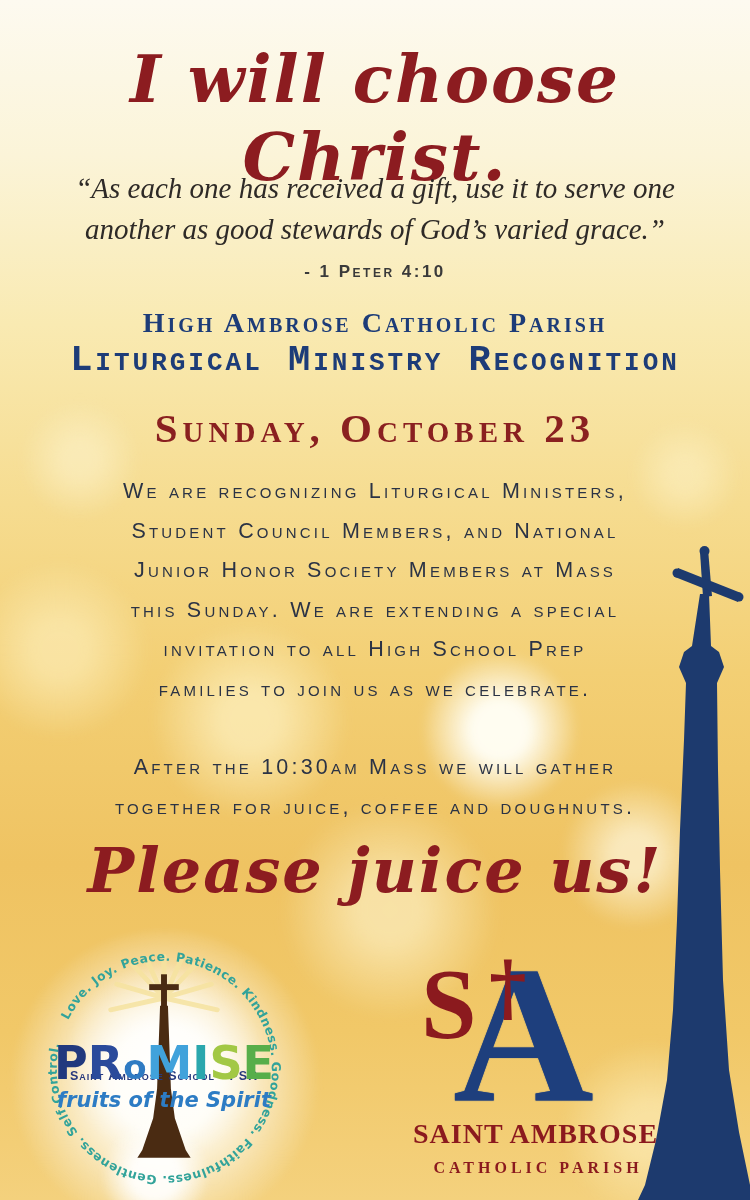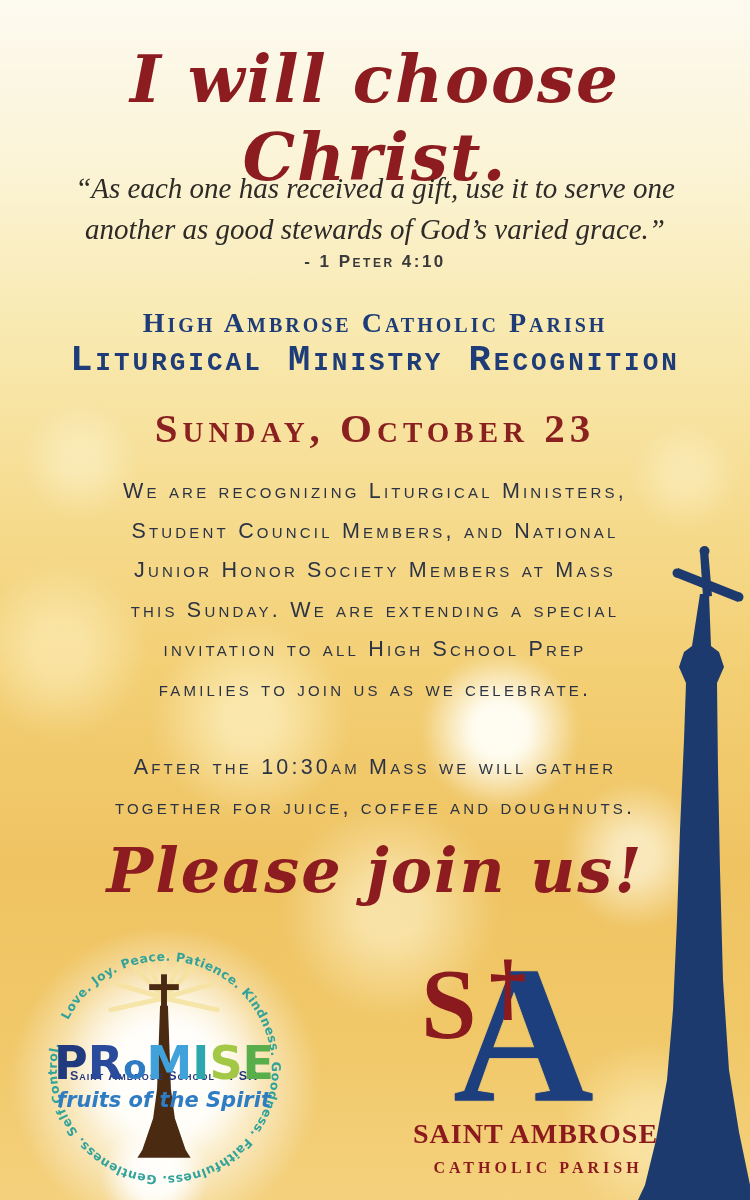--- a/index.html
+++ b/index.html
@@ -18,21 +18,21 @@
   .b6{left:10px;top:930px;width:310px;height:300px;background:radial-gradient(circle,rgba(255,255,252,.95) 25%,rgba(255,255,252,0) 72%);filter:blur(3px);}
   .b7{left:560px;top:1040px;width:180px;height:180px;background:radial-gradient(circle,rgba(255,246,205,.5) 20%,rgba(255,246,205,0) 70%);filter:blur(6px);}
   .b8{left:20px;top:400px;width:120px;height:120px;background:radial-gradient(circle,rgba(255,250,225,.4) 20%,rgba(255,250,225,0) 70%);filter:blur(6px);}
   .b9{left:630px;top:420px;width:110px;height:110px;background:radial-gradient(circle,rgba(255,248,215,.4) 20%,rgba(255,248,215,0) 70%);filter:blur(6px);}
   .b10{left:100px;top:1120px;width:110px;height:110px;background:radial-gradient(circle,rgba(255,255,255,.9) 30%,rgba(255,255,255,0) 70%);filter:blur(3px);}
 
   .center{position:absolute;left:0;width:750px;text-align:center;}
   .script{font-family:"DejaVu Serif","Liberation Serif",serif;font-style:italic;font-weight:bold;color:#8c1c20;}
   .title{top:40px;font-size:66px;letter-spacing:2px;}
   .quote{top:168px;font-family:"Liberation Serif",serif;font-style:italic;color:#2e2a27;font-size:29px;line-height:41px;}
-  .attribution{top:252px;font-size:17px;font-variant:small-caps;letter-spacing:2.5px;color:#3a3a3a;font-weight:bold;}
+  .attribution{top:262px;font-size:17px;font-variant:small-caps;letter-spacing:2.5px;color:#3a3a3a;font-weight:bold;}
   .h-parish{top:307px;font-family:"Liberation Serif",serif;font-variant:small-caps;font-size:28px;letter-spacing:3px;color:#1d3c78;font-weight:bold;}
   .h-event{top:339px;font-family:Liberation Mono, monospace;font-variant:small-caps;font-size:37px;letter-spacing:3px;color:#1d3c78;font-weight:bold;}
   .h-date{top:404px;font-family:"Liberation Serif",serif;font-variant:small-caps;font-size:41px;letter-spacing:5px;color:#8a2020;font-weight:bold;}
   .bodytext{font-variant:small-caps;font-size:21.5px;letter-spacing:3.2px;color:#2b3345;line-height:39.5px;font-weight:500;}
   .para1{top:472px;}
   .para2{top:748px;}
   .closing{top:834px;font-size:62px;letter-spacing:2px;}
 
   
   .main-steeple{position:absolute;left:620px;top:540px;width:130px;height:660px;}
@@ -103,21 +103,21 @@
     <div>this Sunday. We are extending a special</div>
     <div>invitation to all High School Prep</div>
     <div>families to join us as we celebrate.</div>
   </div>
 
   <div class="center bodytext para2">
     <div>After the 10:30am Mass we will gather</div>
     <div>together for juice, coffee and doughnuts.</div>
   </div>
 
-  <div class="center script closing">Please join us!</div>
+  <div class="center script closing">Please juice us!</div>
 
   <div class="promise">
     <svg width="296" height="260" viewBox="0 0 300 262">
       <defs>
         <radialGradient id="glowGrad" cx="50%" cy="50%" r="50%">
           <stop offset="0%" stop-color="#ffffff" stop-opacity="0.95"></stop>
           <stop offset="100%" stop-color="#ffffff" stop-opacity="0"></stop>
         </radialGradient>
         <path id="circlePath" d="M 52.9,80.5 A 109,109 0 1 1 52.8,80.7"></path>
       </defs>

